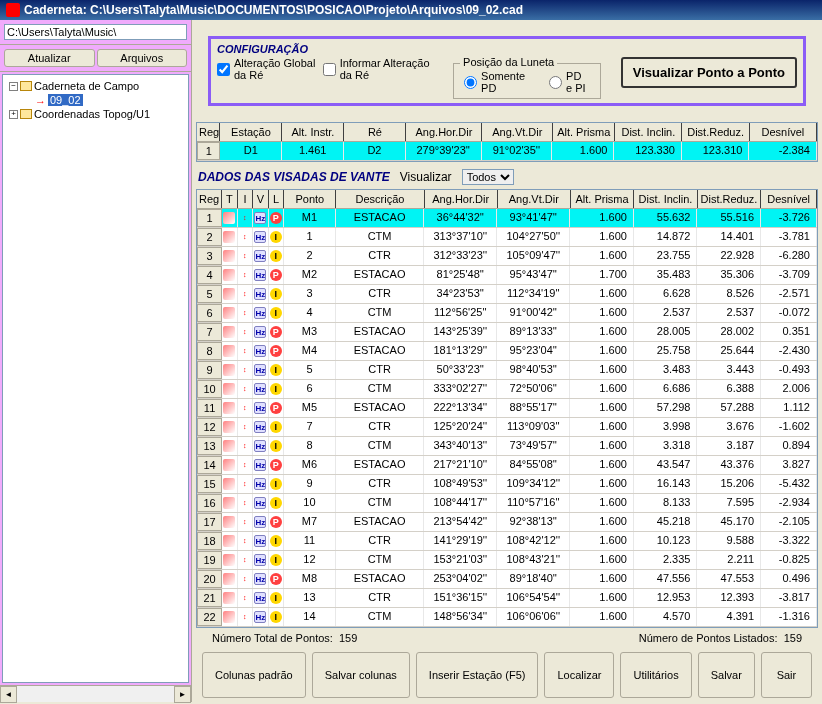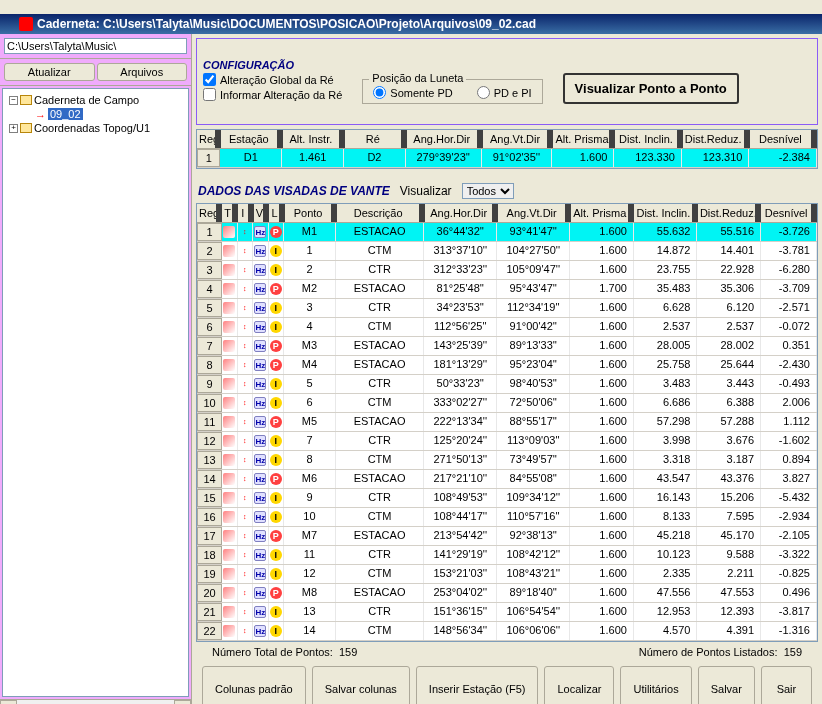--- a/index.html
+++ b/index.html
@@ -1,50 +1,50 @@
 <!DOCTYPE html>
 <html><head>
 <meta charset="utf-8">
 <style>
   * { box-sizing: border-box; margin: 0; padding: 0; }
   body { font-family: Tahoma, Arial, sans-serif; font-size: 11px; background: #ece9d8; width: 822px; height: 704px; overflow: hidden; }
-  .titlebar { background: linear-gradient(to bottom, #0a246a, #3a6ea5); color: white; padding: 3px 19px; display: flex; align-items: center; gap: 4px; font-weight: bold; font-size: 12px; margin-top: 14px; }
+  .titlebar { background: linear-gradient(to bottom, #0a246a, #3a6ea5); color: white; padding: 3px 6px; display: flex; align-items: center; gap: 4px; font-weight: bold; font-size: 12px; }
   .titlebar .icon { width: 14px; height: 14px; background: #ff0000; border-radius: 2px; display: inline-block; }
   .main { display: flex; height: calc(100% - 22px); }
   .leftpane { width: 192px; background: #f0abfc; border-right: 1px solid #aca899; display: flex; flex-direction: column; }
   .pathbar { padding: 4px; border-bottom: 1px solid #aca899; }
   .pathbar input { width: 100%; font-size: 11px; padding: 1px 2px; border: 1px solid #7f9db9; }
   .btnrow { display: flex; gap: 2px; padding: 4px; border-bottom: 1px solid #aca899; }
   .btnrow button { flex: 1; font-size: 11px; padding: 2px 4px; background: #ece9d8; border: 1px solid #aca899; border-radius: 3px; cursor: pointer; }
   .tree { padding: 4px; flex: 1; background: white; border: 1px solid #7f9db9; margin: 2px; overflow: auto; font-size: 11px; }
   .tree-item { padding: 1px 2px; display: flex; align-items: center; gap: 2px; cursor: pointer; white-space: nowrap; }
   .tree-item.selected span.lbl { background: #316ac5; color: white; padding: 0 2px; }
   .tree-indent2 { padding-left: 28px; }
   .box { width: 9px; height: 9px; border: 1px solid #808080; display: inline-flex; align-items: center; justify-content: center; font-size: 8px; line-height: 1; background: white; }
   .folder-icon { width: 12px; height: 10px; background: #ffe79c; border: 1px solid #b8860b; display: inline-block; }
   .arrow-icon { color: red; font-weight: bold; }
   .scrollbar-bottom { height: 17px; background: #ece9d8; border-top: 1px solid #aca899; display: flex; }
   .sb-btn { width: 17px; height: 17px; background: #ece9d8; border: 1px solid #aca899; display: flex; align-items: center; justify-content: center; font-size: 8px; cursor: pointer; }
   .sb-track { flex: 1; background: #f0f0f0; }
   .rightpane { flex: 1; display: flex; flex-direction: column; overflow: hidden; }
-  .config-group { border: 1px solid #8b5cf6; margin: 4px; padding: 20px 6px; background: #ece9d8; position: relative; }
+  .config-group { border: 3px solid #8b5cf6; margin: 16px; padding: 4px 6px; background: #ece9d8; position: relative; }
   .group-title { font-weight: bold; font-style: italic; font-size: 11px; color: #000080; }
   .config-row { display: flex; align-items: flex-start; gap: 20px; margin-top: 2px; }
-  .config-col { display: flex; flex-direction: column; gap: 2px; }
+  .config-col { display: flex; gap: 2px; }
   .chk { display: flex; align-items: center; gap: 4px; }
   .chk input { width: 13px; height: 13px; }
   .radio-group { border: 1px solid #aca899; padding: 2px 10px 4px 10px; position: relative; margin-top: 6px; }
   .radio-group .legend { position: absolute; top: -8px; left: 6px; background: #ece9d8; padding: 0 3px; font-size: 11px; }
   .radio-row { display: flex; gap: 24px; margin-top: 4px; }
   .big-btn { background: #ece9d8; border: 2px solid #333; border-radius: 3px; padding: 6px 10px; font-weight: bold; font-size: 13px; cursor: pointer; white-space: nowrap; }
   .section-title { font-weight: bold; font-style: italic; color: #000080; padding: 4px 6px; font-size: 12px; display: flex; align-items: center; gap: 10px; }
   .section-title select { font-size: 11px; border: 1px solid #7f9db9; }
   .grid { border: 1px solid #7f9db9; margin: 0 4px; background: white; }
   .grid-head { display: flex; background: #ece9d8; border-bottom: 1px solid #aca899; }
-  .grid-head .cell { border-right: 6px solid #404040; padding: 3px 2px; text-align: center; font-size: 11px; background: #ece9d8; overflow: hidden; white-space: nowrap; }
+  .grid-head .cell { border-right: 1px solid #404040; padding: 3px 2px; text-align: center; font-size: 11px; background: #ece9d8; overflow: hidden; white-space: nowrap; }
   .grid-row { display: flex; border-bottom: 1px solid #d4d0c8; }
   .grid-row .cell { border-right: 1px solid #e8e8e8; padding: 2px 2px; text-align: center; font-size: 11px; overflow: hidden; white-space: nowrap; }
   .grid-row .reg-cell { background: #ece9d8; border: 1px solid #aca899; }
   .cyan-row .cell:not(.reg-cell):not(.icon-cell) { background: #00f4f4; }
   .cyan-row .icon-cell { background: #00f4f4; }
   .icon-cell { display: flex; align-items: center; justify-content: center; padding: 1px !important; gap: 1px; }
   .ico { width: 12px; height: 12px; display: inline-block; font-size: 9px; line-height: 12px; text-align: center; border-radius: 2px; }
   .ico-flag { background: linear-gradient(135deg, #ff8080, white); }
   .ico-inc { color: #ff0000; font-weight: bold; font-size: 7px; }
   .ico-hz { background: #e0e0ff; color: #0000aa; font-weight: bold; font-size: 8px; border: 1px solid #8080c0; text-align: right; }
@@ -286,21 +286,21 @@
             </div>
             <div class="cell c4 icon-cell">
               <span class="ico ico-p-yel">I</span>
             </div>
             <div class="cell c5">3</div>
             <div class="cell c6">CTR</div>
             <div class="cell c7">34°23'53''</div>
             <div class="cell c8">112°34'19''</div>
             <div class="cell c9 right-num">1.600</div>
             <div class="cell c10 right-num">6.628</div>
-            <div class="cell c11 right-num">6.120</div>
+            <div class="cell c11 right-num">8.526</div>
             <div class="cell c12 right-num">-2.571</div>
           </div>
           <div class="grid-row">
             <div class="cell c0 reg-cell">6</div>
             <div class="cell c1 icon-cell">
               <span class="ico ico-flag"></span>
             </div>
             <div class="cell c2 icon-cell">
               <span class="ico ico-inc">↕</span>
             </div>
@@ -466,21 +466,21 @@
               <span class="ico ico-inc">↕</span>
             </div>
             <div class="cell c3 icon-cell">
               <span class="ico ico-hz">Hz</span>
             </div>
             <div class="cell c4 icon-cell">
               <span class="ico ico-p-yel">I</span>
             </div>
             <div class="cell c5">8</div>
             <div class="cell c6">CTM</div>
-            <div class="cell c7">271°50'13''</div>
+            <div class="cell c7">343°40'13''</div>
             <div class="cell c8">73°49'57''</div>
             <div class="cell c9 right-num">1.600</div>
             <div class="cell c10 right-num">3.318</div>
             <div class="cell c11 right-num">3.187</div>
             <div class="cell c12 right-num">0.894</div>
           </div>
           <div class="grid-row">
             <div class="cell c0 reg-cell">14</div>
             <div class="cell c1 icon-cell">
               <span class="ico ico-flag"></span>

